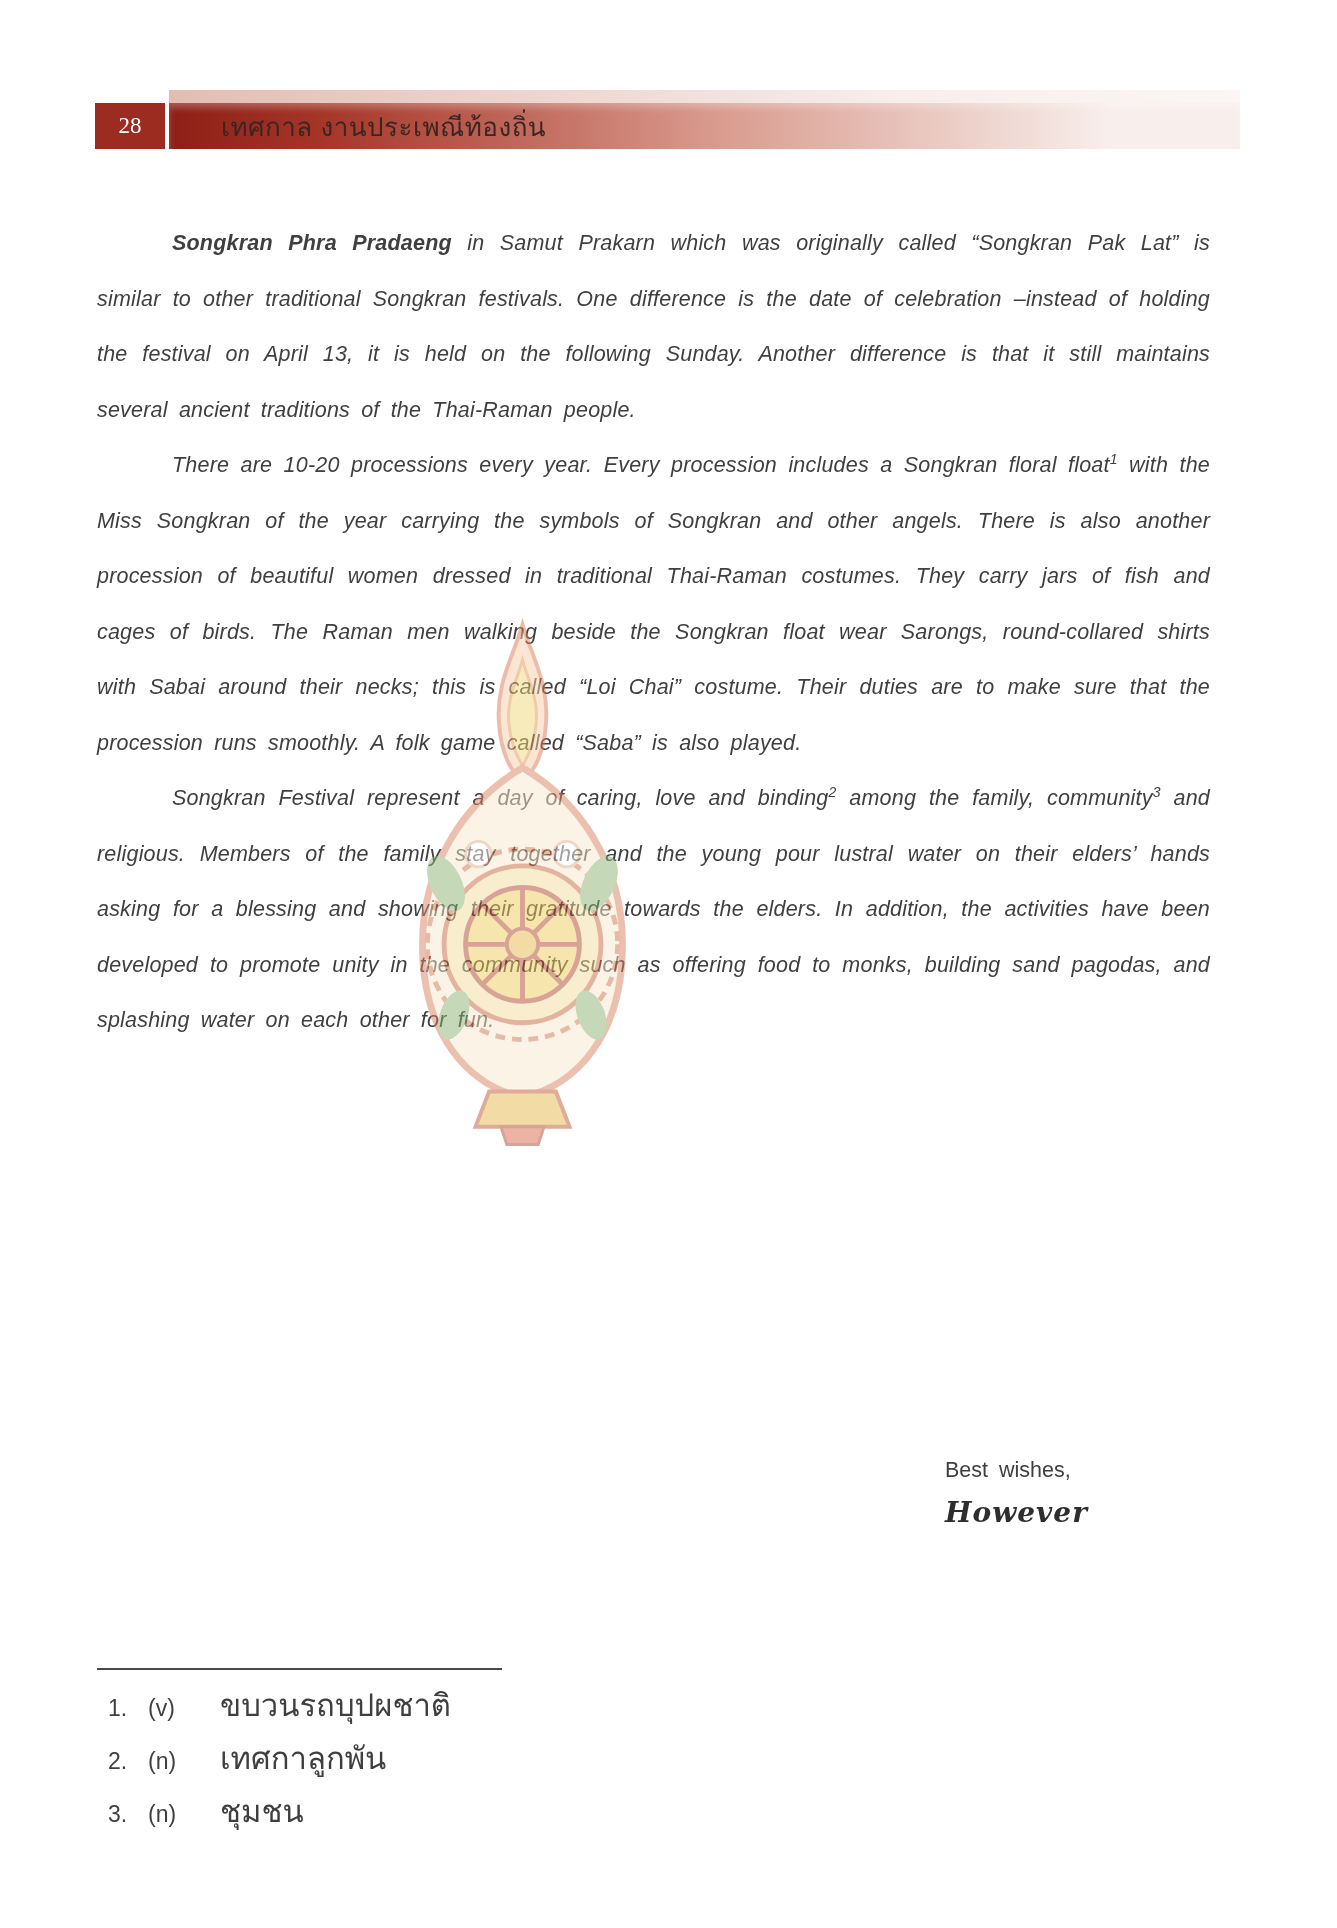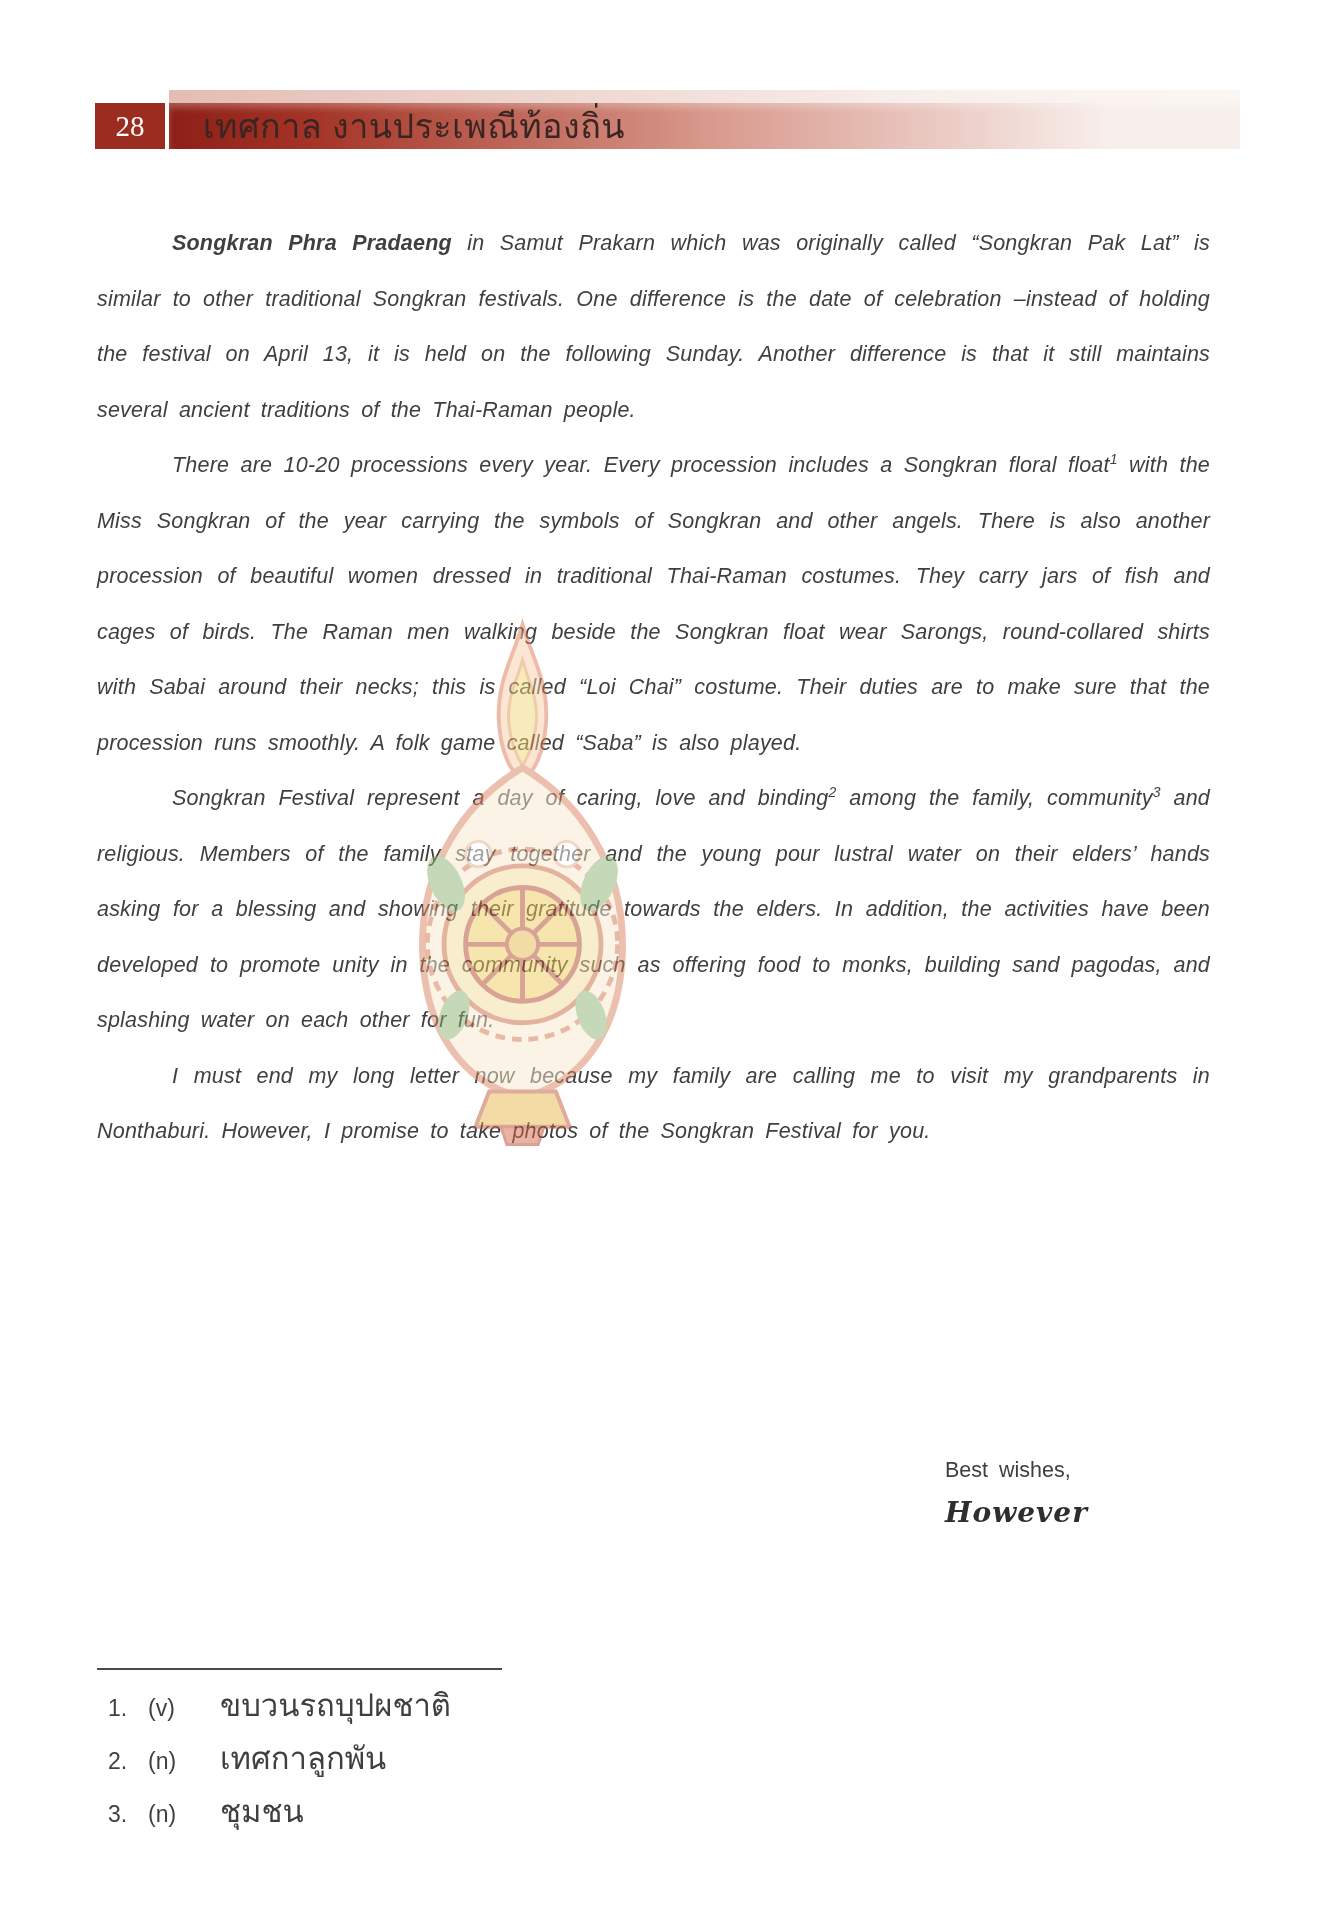--- a/index.html
+++ b/index.html
@@ -17,33 +17,33 @@
   .hdr-topband {
     height:13px; margin-left:74px;
     background:linear-gradient(to right,#e3bdb4,#f8efec 70%,#fbf6f4);
   }
   .hdr-row { display:flex; align-items:stretch; height:46px; }
   .page-num {
     width:70px; flex:0 0 70px;
     background:var(--header-red,#9c2b20);
     color:#ffffff;
     font-family:"Liberation Serif","DejaVu Serif",serif;
-    font-size:29px;
+    font-size:23px;
     display:flex; align-items:center; justify-content:center;
   }
   .hdr-gap { width:4px; flex:0 0 4px; background:#ffffff; }
   .hdr-strip {
     flex:1;
     background:linear-gradient(to right,var(--header-gradient-start,#8d1f17) 0%,#a53527 14%,#d8988b 50%,var(--header-gradient-end,#f8efec) 88%);
     display:flex; align-items:center;
     box-shadow:inset 0 5px 6px rgba(255,255,255,0.25);
   }
   .hdr-title {
-    padding-left:34px;
-    font-size:34px;
+    padding-left:52px;
+    font-size:26px;
     color:#3a2522;
     letter-spacing:0.5px;
   }
 
   
   .body-text {
     position:absolute; left:97px; top:216px; width:1113px;
     font-size:21.5px; line-height:55.5px;
     text-align:justify;
     letter-spacing:0.2px; word-spacing:5px;
@@ -133,21 +133,20 @@
 
       <path d="M96 480 L164 480 L178 516 L82 516 Z" fill="#e9b84e" stroke="#c05a3a" stroke-width="4"></path>
       <path d="M108 516 L152 516 L146 534 L114 534 Z" fill="#d86a4a" stroke="#b34a30" stroke-width="3"></path>
     </svg>
   </div>
 
   <main class="body-text">
     <p class="para"><span class="bold">Songkran Phra Pradaeng</span><span> in Samut Prakarn which was originally called “Songkran Pak Lat” is similar to other traditional Songkran festivals. One difference is the date of celebration –instead of holding the festival on April 13, it is held on the following Sunday. Another difference is that it still maintains several ancient traditions of the Thai-Raman people.</span></p>
     <p class="para"><span>There are 10-20 processions every year. Every procession includes a Songkran floral float</span><sup>1</sup><span> with the Miss Songkran of the year carrying the symbols of Songkran and other angels. There is also another procession of beautiful women dressed in traditional Thai-Raman costumes. They carry jars of fish and cages of birds. The Raman men walking beside the Songkran float wear Sarongs, round-collared shirts with Sabai around their necks; this is called “Loi Chai” costume. Their duties are to make sure that the procession runs smoothly. A folk game called “Saba” is also played.</span></p>
     <p class="para"><span>Songkran Festival represent a day of caring, love and binding</span><sup>2</sup><span> among the family, community</span><sup>3</sup><span> and religious. Members of the family stay together and the young pour lustral water on their elders’ hands asking for a blessing and showing their gratitude towards the elders. In addition, the activities have been developed to promote unity in the community such as offering food to monks, building sand pagodas, and splashing water on each other for fun.</span></p>
-    <p class="para"><span>I must end my long letter now because my family are calling me to visit my grandparents in Nonthaburi. However, I promise to take photos of the Songkran Festival for you.</span></p>
   </main>
 
   <div class="signature">
     <div class="closing">Best wishes,</div>
     <div class="sig-name">However</div>
   </div>
 
   <div class="fn-divider"></div>
   <ol class="footnotes">
     <li class="fn-row">

